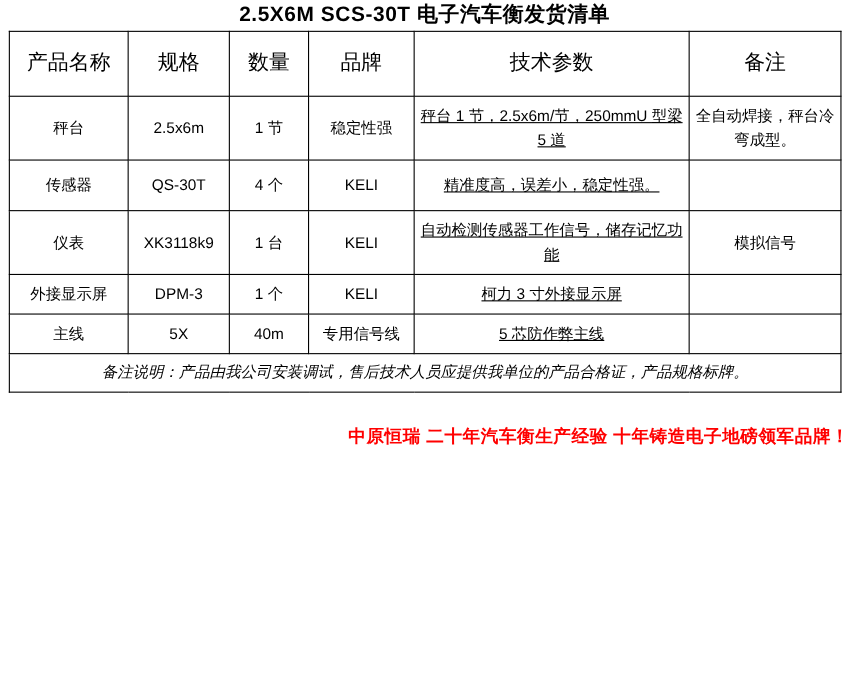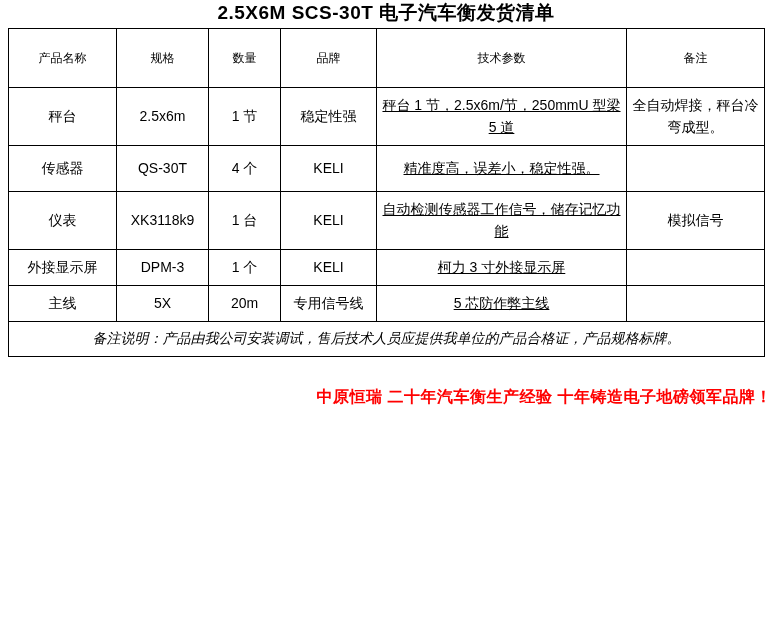--- a/index.html
+++ b/index.html
@@ -41,21 +41,21 @@
   }
   table.spec td {
     border: 1px solid #000000;
     text-align: center;
     vertical-align: middle;
     font-size: 14px;
     padding: 6px 4px;
     line-height: 1.55;
   }
   table.spec td.head {
-    font-size: 12px;
+    font-size: 19px;
     height: 46px;
   }
   .col-name  { width: 108px; }
   .col-spec  { width: 92px; }
   .col-qty   { width: 72px; }
   .col-brand { width: 96px; }
   .col-param { width: 250px; }
   .col-note  { width: 138px; }
 
   td.name-cell {
@@ -149,21 +149,21 @@
         <td>DPM-3</td>
         <td>1 个</td>
         <td>KELI</td>
         <td class="param-cell">柯力 3 寸外接显示屏</td>
         <td class="note-cell"></td>
       </tr>
 
       <tr class="r6">
         <td class="name-cell">主线</td>
         <td>5X</td>
-        <td>20m</td>
+        <td>40m</td>
         <td>专用信号线</td>
         <td class="param-cell">5 芯防作弊主线</td>
         <td class="note-cell"></td>
       </tr>
 
       <tr>
         <td class="remark-row" colspan="6">备注说明：产品由我公司安装调试，售后技术人员应提供我单位的产品合格证，产品规格标牌。</td>
       </tr>
     </tbody>
   </table>

